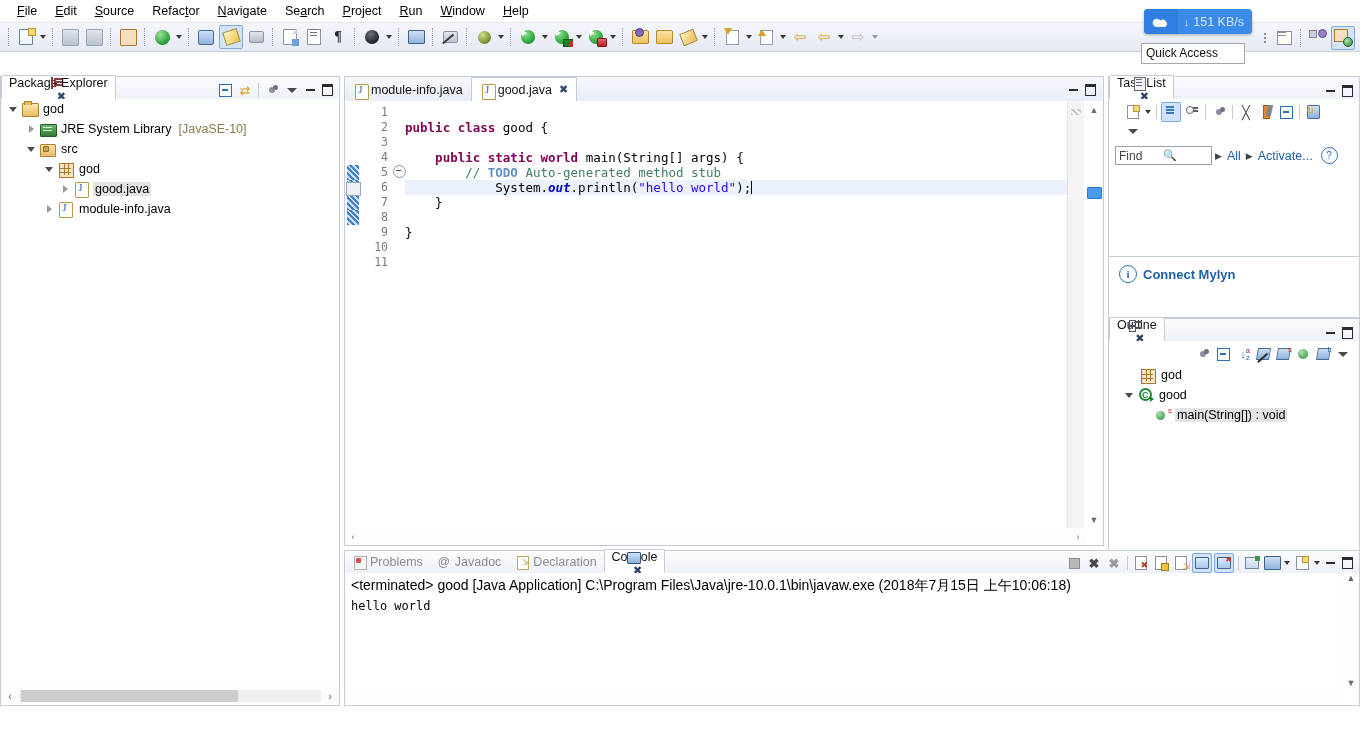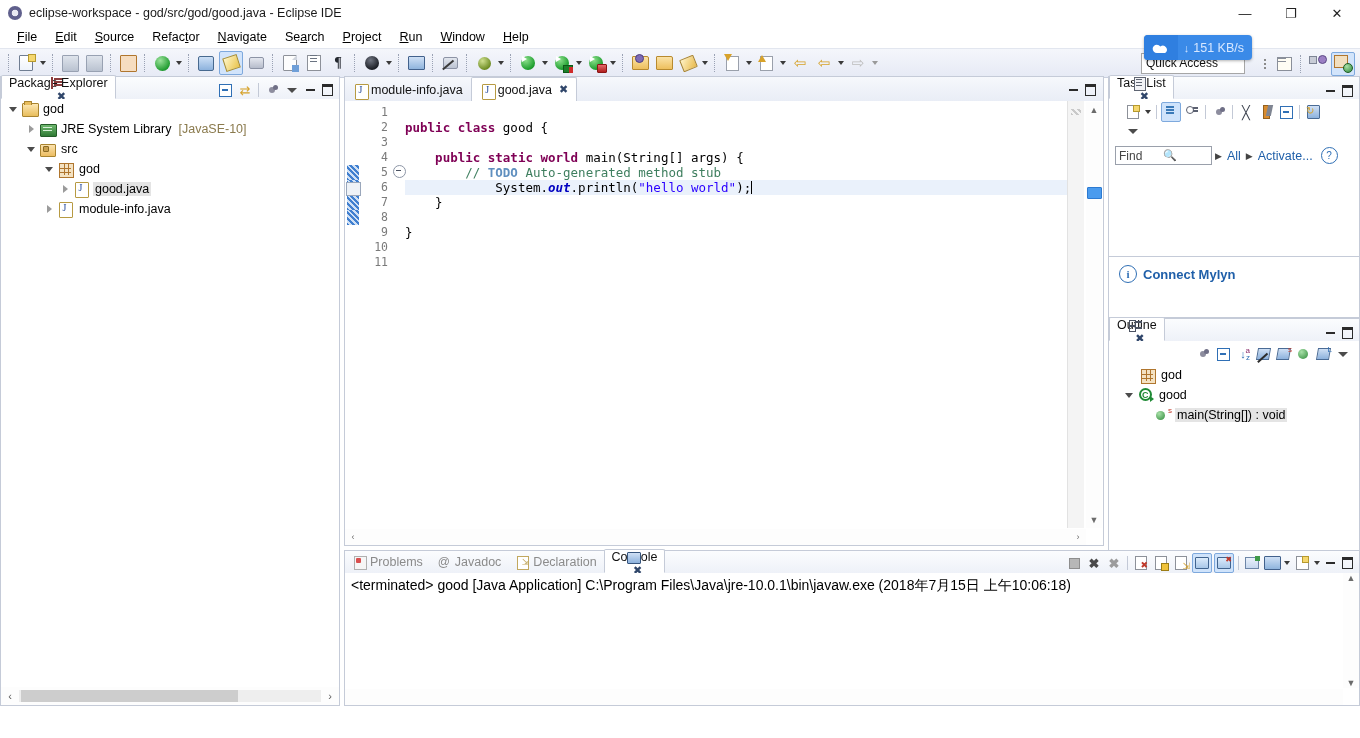--- a/index.html
+++ b/index.html
@@ -40,21 +40,21 @@
   
   .sq{width:15px;height:15px;border-radius:1px;display:block;}
   .doc{width:12px;height:14px;background:#fdfdfd;border:1px solid #8d9199;border-radius:1px;position:relative;}
   .doc:after{content:"";position:absolute;right:-1px;top:-1px;border-width:0 0 5px 5px;border-style:solid;border-color:transparent transparent #cfd4dd transparent;}
   .greenball{width:14px;height:14px;border-radius:50%;background:radial-gradient(circle at 35% 30%,#8ce08c,#1e9e2e 70%,#0d6b1b);}
   .greenball:after{content:"";position:absolute;left:5px;top:3.5px;border-style:solid;border-width:3.5px 0 3.5px 5px;border-color:transparent transparent transparent #fff;}
   .folderi{width:15px;height:12px;background:linear-gradient(#fbe3a7,#edbf5d);border:1px solid #b88a2e;border-radius:1px 2px 1px 1px;}
   .monitor{width:15px;height:12px;background:linear-gradient(#cfe0f5,#8fb4dd);border:1px solid #42618c;border-radius:1px;}
 
   
-  .qa{position:absolute;right:115px;top:4px;width:102px;height:19px;background:#fff;border:1px solid #a6a6a6;}
+  .qa{position:absolute;right:115px;top:20px;width:102px;height:19px;background:#fff;border:1px solid #a6a6a6;}
   .qa span{display:block;padding:2px 4px;font-size:12px;color:#111;}
   .speed{position:absolute;right:108px;top:-14px;height:25px;display:flex;align-items:center;
      background:#3a8ae8;border-radius:4px;box-shadow:0 1px 3px rgba(0,0,0,.3);z-index:30;}
   .speed .cl{width:34px;height:25px;display:flex;align-items:center;justify-content:center;background:#2f7fe0;border-radius:4px 0 0 4px;}
   .speed .cl svg{width:20px;height:14px;}
   .speed .val{color:#d6e7ff;font-size:12.5px;padding:0 8px 0 4px;white-space:nowrap;}
   .speed .arw{color:#cfe2ff;font-size:11px;padding-left:6px;}
 
   .persp{position:absolute;right:4px;top:3px;display:flex;align-items:center;}
 
@@ -162,31 +162,20 @@
   .bulb{width:15px;height:16px;position:relative;}
   .bulb:before{content:"";position:absolute;left:2px;top:0;width:11px;height:11px;border-radius:50%;
       background:radial-gradient(circle at 38% 32%,#fff6c4,#f5c518 70%,#d09a00);}
   .bulb:after{content:"";position:absolute;left:5px;top:10px;width:5px;height:4px;background:#b9b9b9;border-radius:0 0 2px 2px;}
 </style>
 </head>
 <body>
 
 <div class="app">
 
-  <div class="titlebar">
-    <div class="title-icon">
-        <span class="ring"></span>
-      </div>
-    <div class="title-text">eclipse-workspace - god/src/god/good.java - Eclipse IDE</div>
-    <div class="wbtns">
-      <div class="wbtn">—</div>
-      <div class="wbtn">❐</div>
-      <div class="wbtn close">✕</div>
-    </div>
-  </div>
 
   <div class="menubar">
     <div class="menu-item"><u>F</u>ile</div>
     <div class="menu-item"><u>E</u>dit</div>
     <div class="menu-item"><u>S</u>ource</div>
     <div class="menu-item">Refac<u>t</u>or</div>
     <div class="menu-item"><u>N</u>avigate</div>
     <div class="menu-item">Se<u>a</u>rch</div>
     <div class="menu-item"><u>P</u>roject</div>
     <div class="menu-item"><u>R</u>un</div>
@@ -796,20 +785,21 @@
               <i></i>
             </div>
           <div class="maxb">
               <i></i>
             </div>
         </div>
       </div>
 
       <div class="cons-body">
         <div class="cons-head">&lt;terminated&gt; good [Java Application] C:\Program Files\Java\jre-10.0.1\bin\javaw.exe (2018年7月15日 上午10:06:18)</div>
+        <div class="cons-out">hello world</div>
 
         <div style="position:absolute;right:0;top:0;bottom:17px;width:16px;background:#fdfdfd;">
           <div style="height:16px;text-align:center;color:#6b6b6b;font-size:9px;">▲</div>
           <div style="position:absolute;bottom:0;width:16px;text-align:center;color:#6b6b6b;font-size:9px;">▼</div>
         </div>
         <div style="position:absolute;left:0;right:16px;bottom:0;height:16px;background:#fdfdfd;display:flex;align-items:center;">
           <div style="width:16px;text-align:center;color:#6b6b6b;font-size:11px;"></div>
           <div style="flex:1;"></div>
           <div style="width:16px;text-align:center;color:#6b6b6b;font-size:11px;"></div>
         </div>

